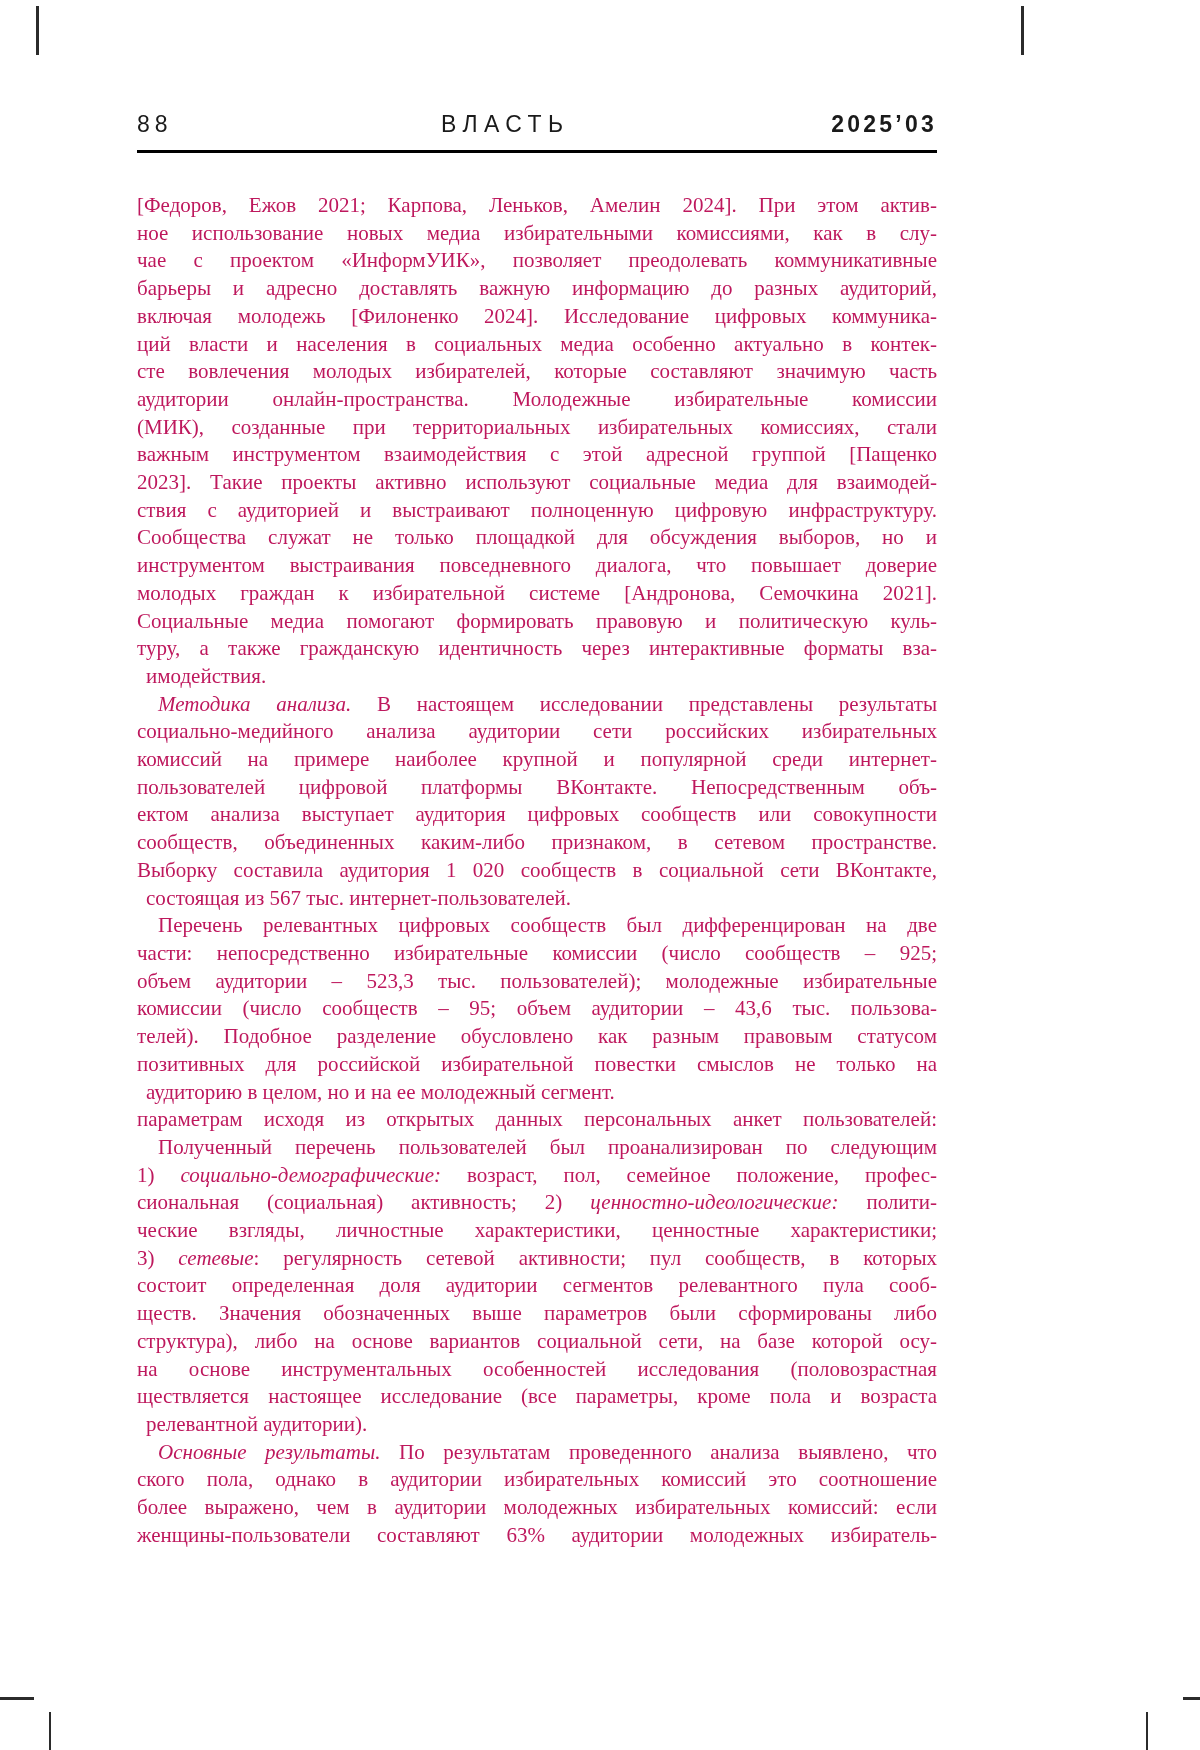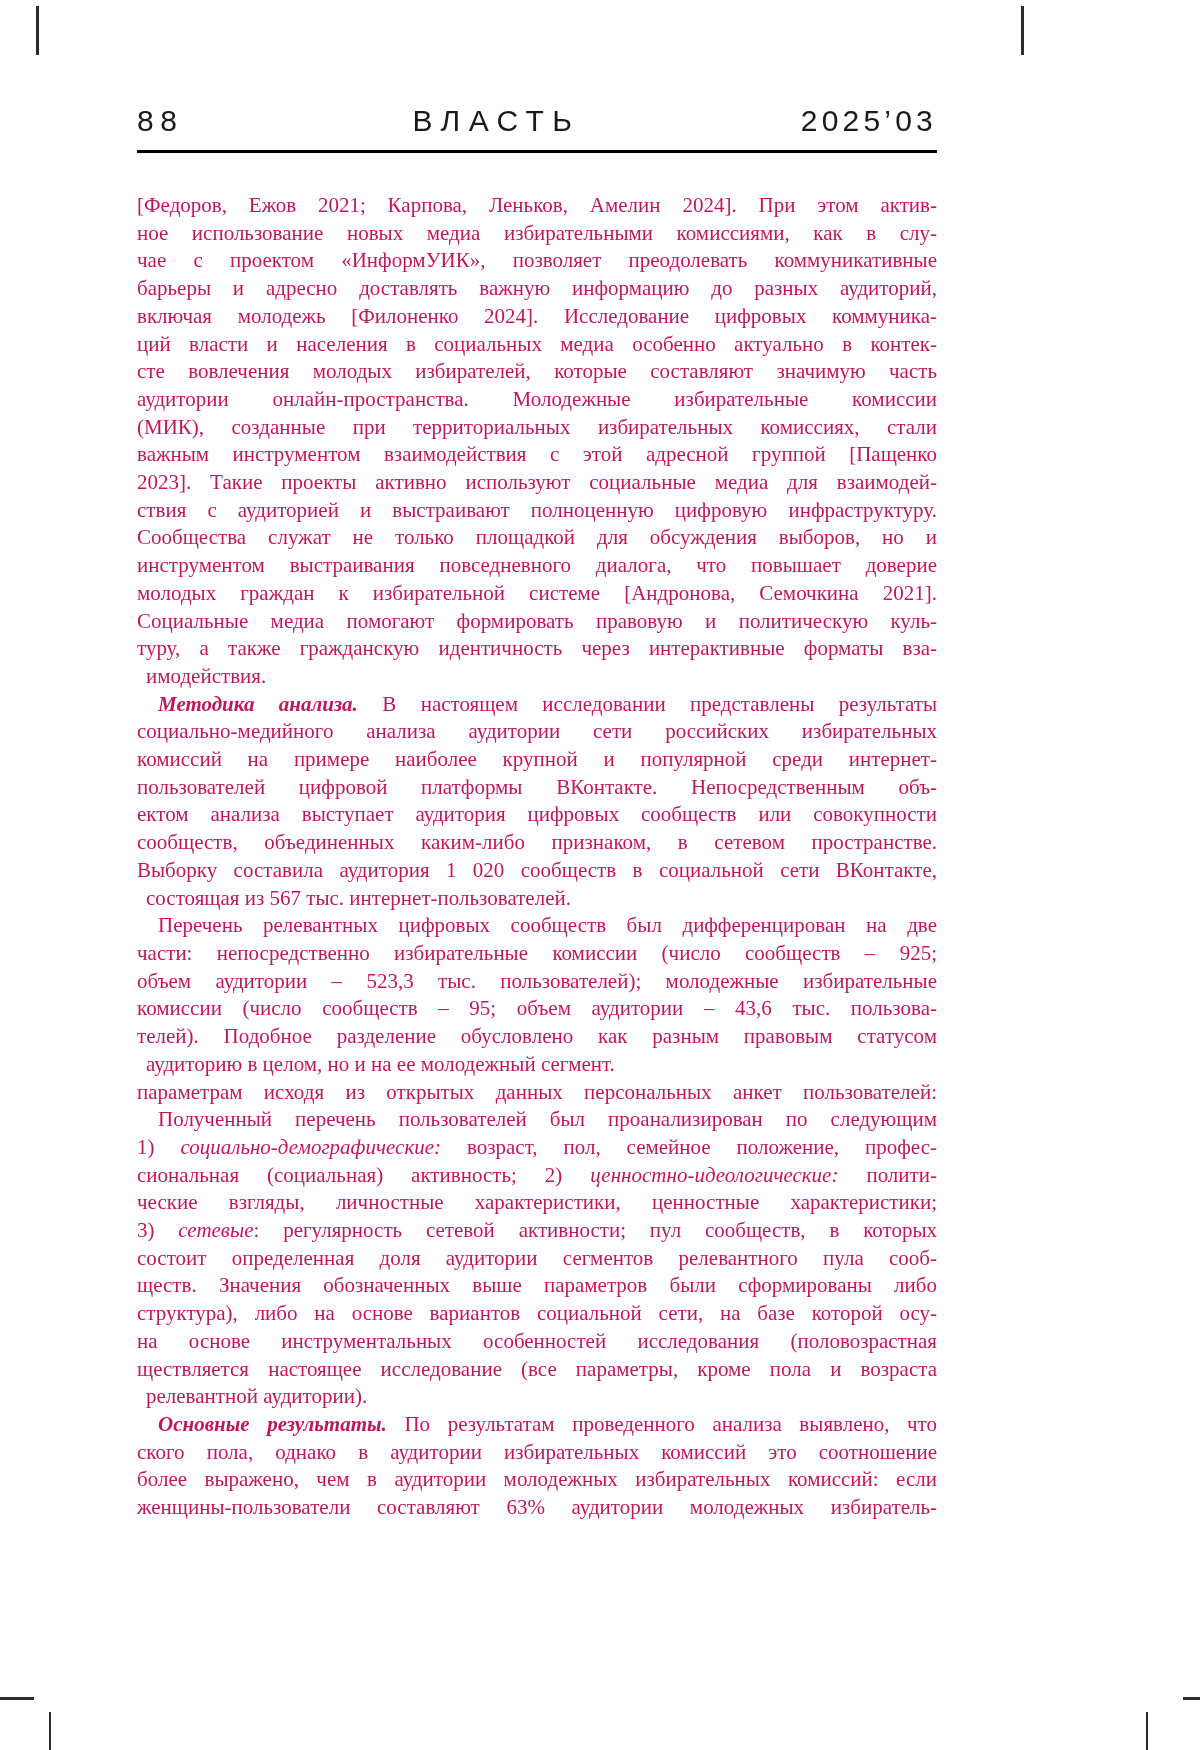--- a/index.html
+++ b/index.html
@@ -20,46 +20,46 @@
   .mark.bl-h { left: 0; top: 1697px; width: 34px; height: 3px; }
   .mark.br-h { left: 1183px; top: 1697px; width: 17px; height: 3px; }
   .mark.bl-v { left: 49px; top: 1712px; width: 2px; height: 38px; }
   .mark.br-v { left: 1146px; top: 1712px; width: 2px; height: 38px; }
 
   
   .runhead {
     position: absolute;
     left: 137px; top: 110px; width: 800px; height: 28px;
     font-family: "Liberation Sans", sans-serif;
-    font-size: 30px;
+    font-size: 23px;
     display: flex; align-items: flex-end; justify-content: space-between;
     color: #1a1a1a;
   }
   .runhead .pagenum { letter-spacing: 0.22em; }
   .runhead .journal { letter-spacing: 0.28em; margin-left: 0.28em; }
-  .runhead .issue   { letter-spacing: 0.14em; }
+  .runhead .issue   { letter-spacing: 0.14em; font-weight: bold; }
   .headrule {
     position: absolute;
     left: 137px; top: 150px; width: 800px; height: 3px;
     background: #000;
   }
 
   
   .textcol {
     position: absolute;
     left: 137px; top: 192px; width: 800px;
     font-size: 21px;
     line-height: 27.7px;
     color: #be185d;
   }
   .ln { text-align: justify; text-align-last: justify; white-space: normal; }
   .ln.end { text-align-last: left; margin-left: 9px; }
   .ln.ind { text-indent: 21px; }
   .it  { font-style: italic; }
-  .bit { font-style: italic; font-weight: bold; margin-top: 12px; }
+  .bit { font-style: italic; font-weight: normal; margin-top: 12px; }
 </style>
 </head>
 <body>
 
 <div class="page">
 
   <div class="mark tl"></div>
   <div class="mark tr"></div>
   <div class="mark bl-h"></div>
   <div class="mark br-h"></div>
@@ -98,20 +98,21 @@
       <div class="ln"><span>пользователей цифровой платформы ВКонтакте. Непосредственным объ-</span></div>
       <div class="ln"><span>ектом анализа выступает аудитория цифровых сообществ или совокупности</span></div>
       <div class="ln"><span>сообществ, объединенных каким-либо признаком, в сетевом пространстве.</span></div>
       <div class="ln"><span>Выборку составила аудитория 1 020 сообществ в социальной сети ВКонтакте,</span></div>
       <div class="ln end"><span>состоящая из 567 тыс. интернет-пользователей.</span></div>
       <div class="ln ind"><span>Перечень релевантных цифровых сообществ был дифференцирован на две</span></div>
       <div class="ln"><span>части: непосредственно избирательные комиссии (число сообществ – 925;</span></div>
       <div class="ln"><span>объем аудитории – 523,3 тыс. пользователей); молодежные избирательные</span></div>
       <div class="ln"><span>комиссии (число сообществ – 95; объем аудитории – 43,6 тыс. пользова-</span></div>
       <div class="ln"><span>телей). Подобное разделение обусловлено как разным правовым статусом</span></div>
+      <div class="ln"><span>позитивных для российской избирательной повестки смыслов не только на</span></div>
       <div class="ln end"><span>аудиторию в целом, но и на ее молодежный сегмент.</span></div>
       <div class="ln"><span>параметрам исходя из открытых данных персональных анкет пользователей:</span></div>
       <div class="ln ind"><span>Полученный перечень пользователей был проанализирован по следующим</span></div>
       <div class="ln"><span>1) </span><span class="it">социально-демографические:</span><span> возраст, пол, семейное положение, профес-</span></div>
       <div class="ln"><span>сиональная (социальная) активность; 2) </span><span class="it">ценностно-идеологические:</span><span> полити-</span></div>
       <div class="ln"><span>ческие взгляды, личностные характеристики, ценностные характеристики;</span></div>
       <div class="ln"><span>3) </span><span class="it">сетевые</span><span>: регулярность сетевой активности; пул сообществ, в которых</span></div>
       <div class="ln"><span>состоит определенная доля аудитории сегментов релевантного пула сооб-</span></div>
       <div class="ln"><span>ществ. Значения обозначенных выше параметров были сформированы либо</span></div>
       <div class="ln"><span>структура), либо на основе вариантов социальной сети, на базе которой осу-</span></div>

